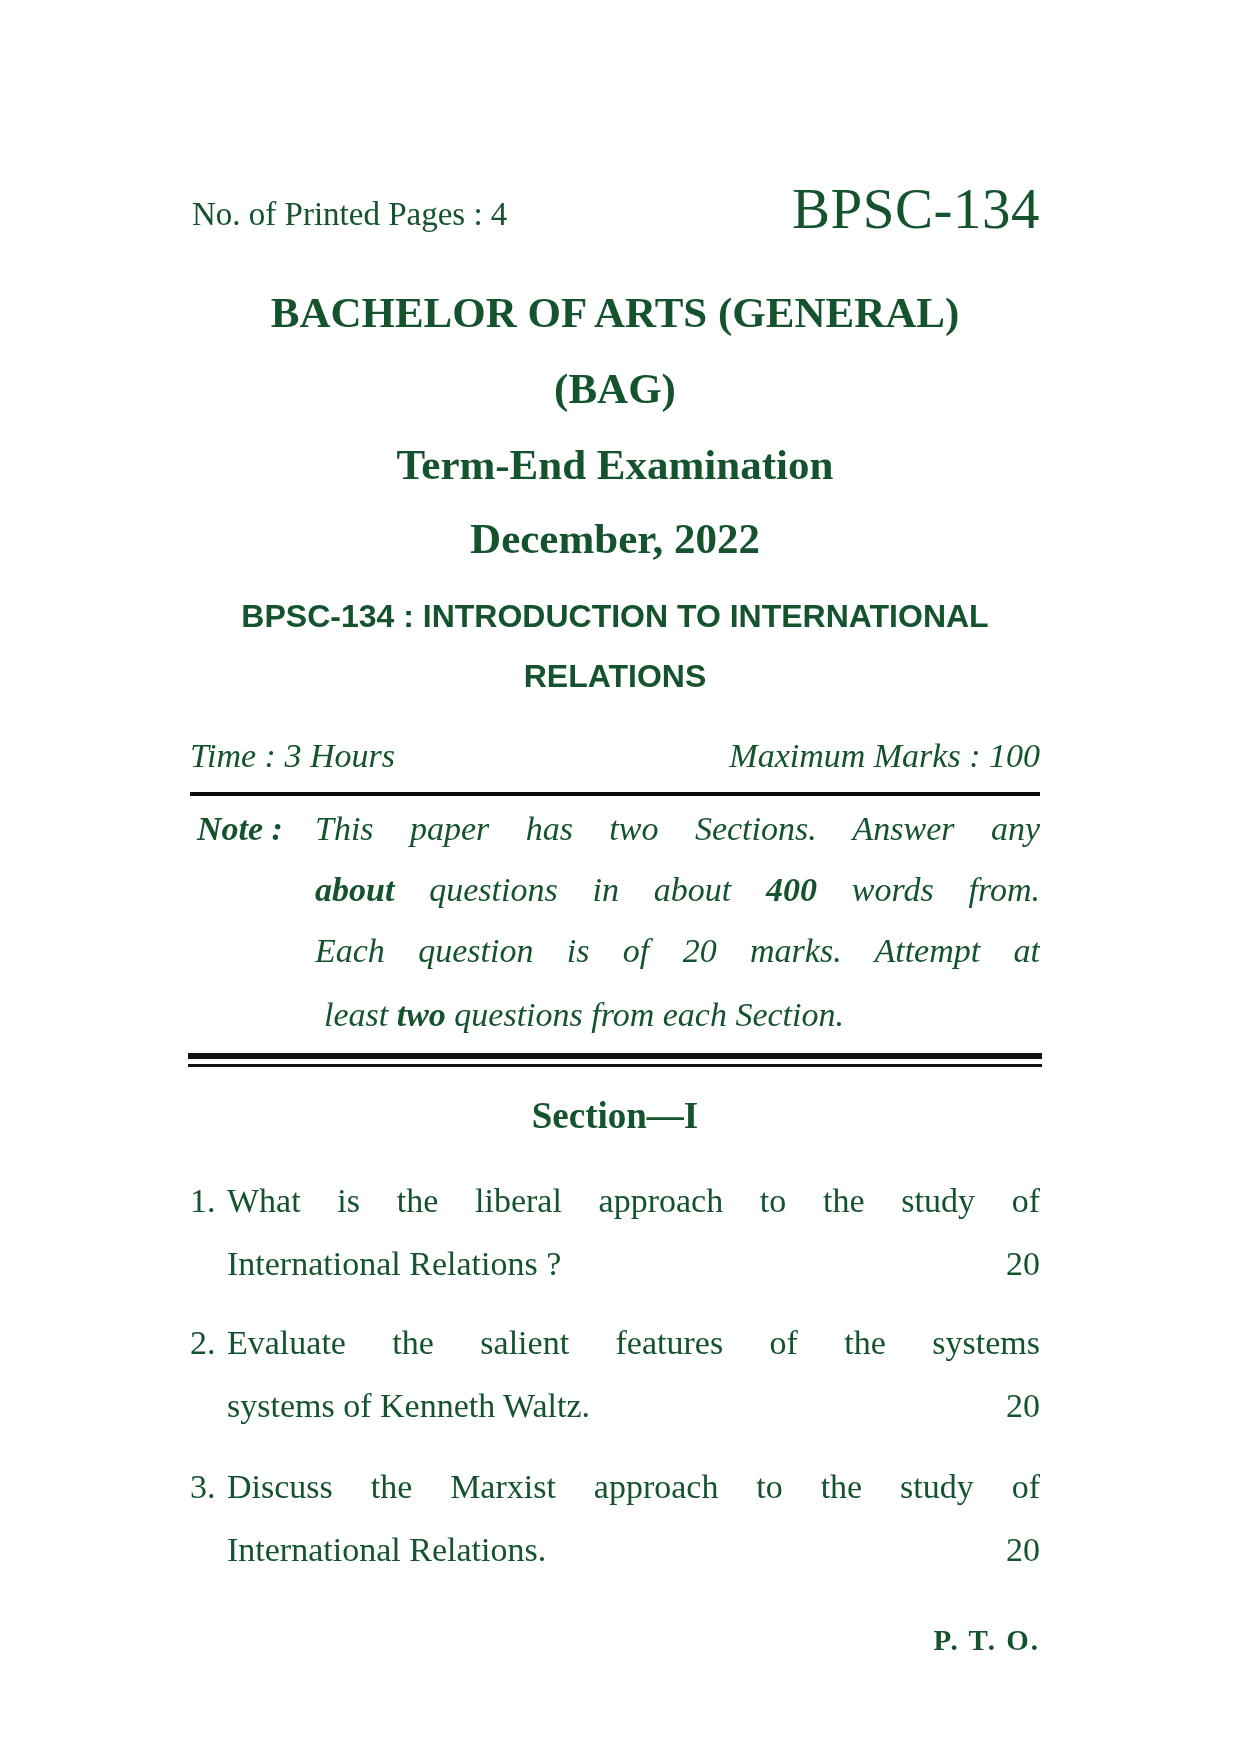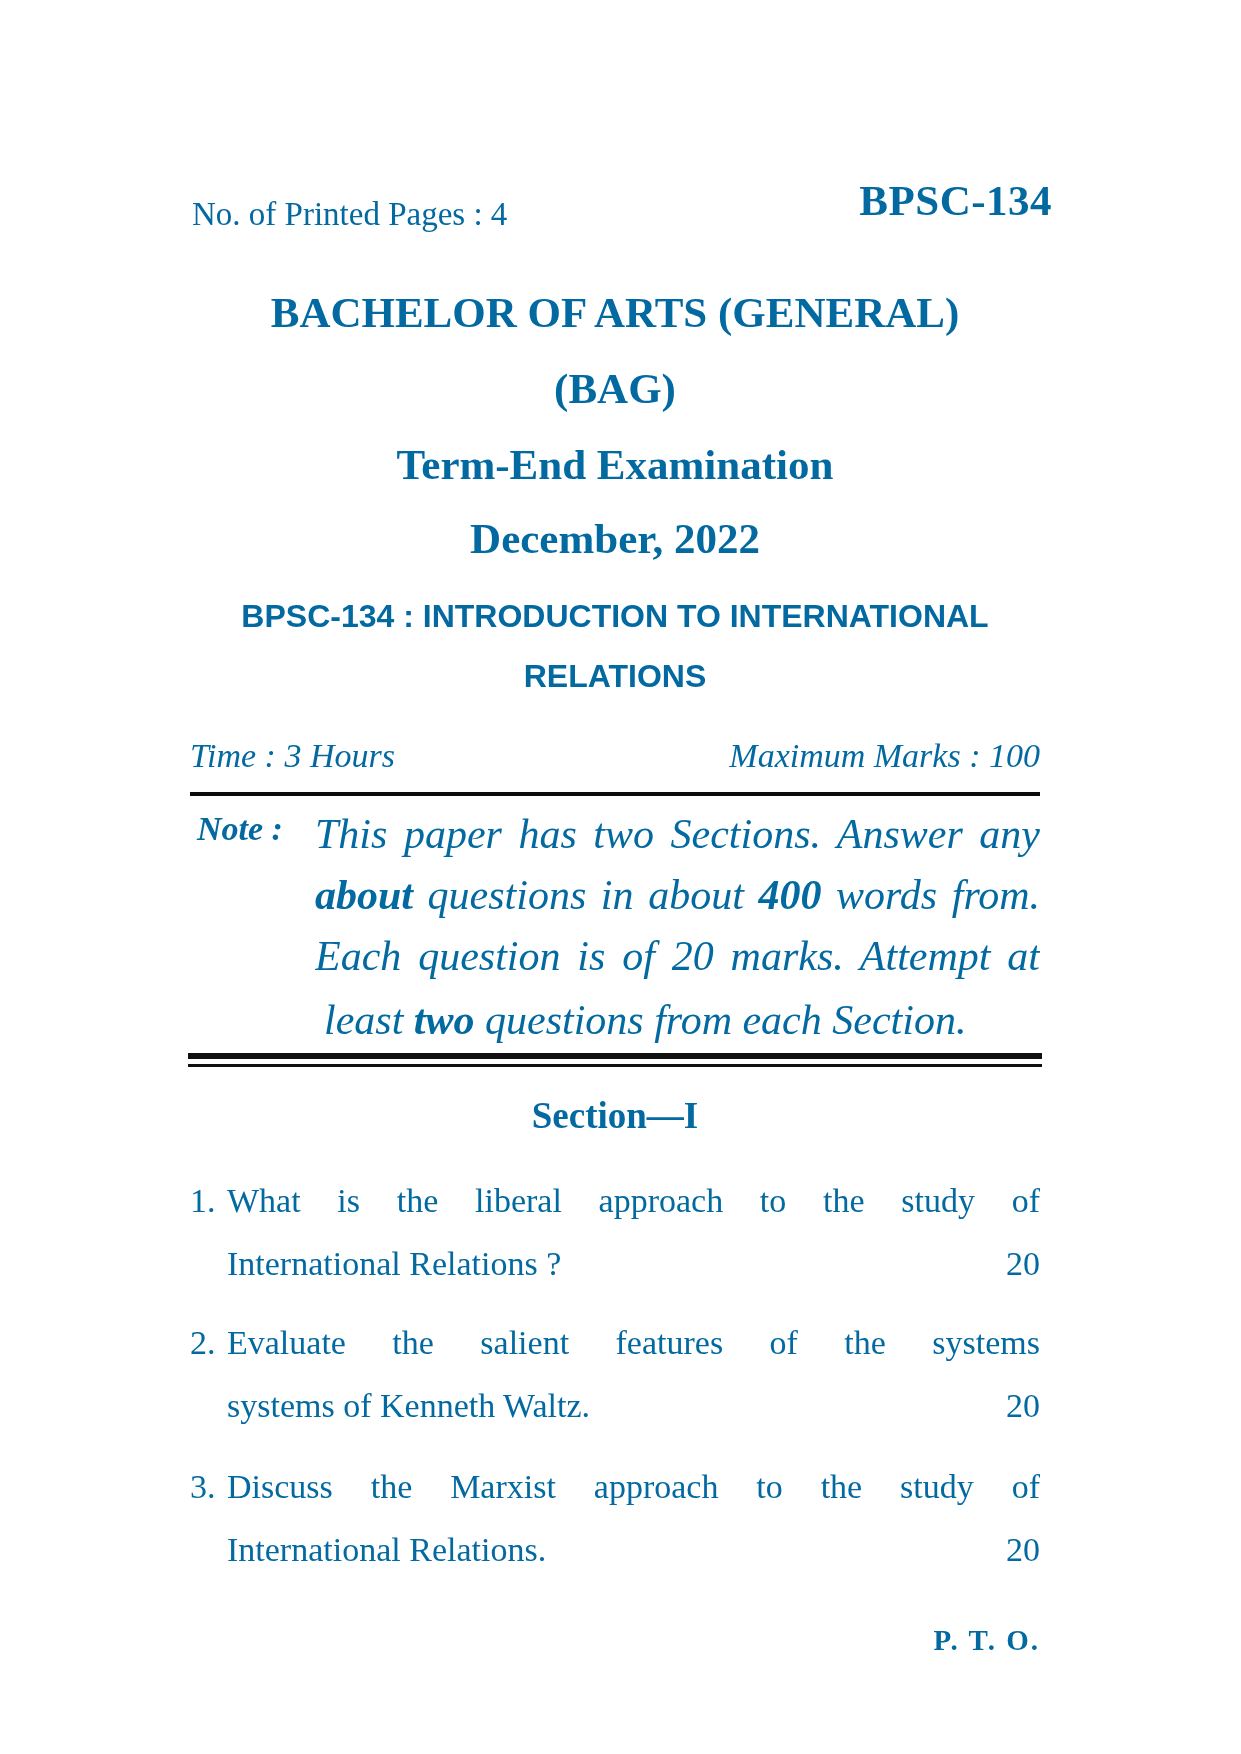--- a/index.html
+++ b/index.html
@@ -3,28 +3,28 @@
 <meta charset="utf-8">
 <style>
   html, body { margin: 0; padding: 0; background: #e8e8e8; }
   .page {
     position: relative;
     width: 1241px;
     height: 1754px;
     margin: 0 auto;
     background: #ffffff;
     font-family: "Liberation Serif", serif;
-    color: #0369a1;
+    color: #14532d;
     overflow: hidden;
   }
   .abs { position: absolute; }
 
   
   .pages-note { left: 192px; top: 196px; font-size: 33px; white-space: nowrap; }
-  .paper-code { right: 189px; top: 176px; font-size: 43px; font-weight: bold; letter-spacing: 0.5px; white-space: nowrap; }
+  .paper-code { right: 201px; top: 176px; font-size: 57px; font-weight: normal; letter-spacing: 0.5px; white-space: nowrap; }
 
   
   .col-center { left: 190px; width: 850px; text-align: center; white-space: nowrap; }
   .title-line { font-size: 43px; font-weight: bold; }
   .t1 { top: 288px; }
   .t2 { top: 364px; }
   .t3 { top: 440px; }
   .t4 { top: 514px; }
   .course-line { font-family: "Liberation Sans", sans-serif; font-weight: bold; font-size: 32px; }
   .c1 { top: 598px; }
@@ -34,21 +34,21 @@
   .meta-row {
     left: 190px; width: 850px; top: 737px;
     display: flex; justify-content: space-between;
     font-size: 34px; font-style: italic; white-space: nowrap;
   }
 
   .rule-single { left: 190px; width: 850px; top: 792px; border-top: 4px solid #0c0c0c; height: 0; }
 
   
   .note-label { left: 197px; top: 810px; font-size: 34px; font-weight: bold; font-style: italic; white-space: nowrap; }
-  .note-line { left: 315px; width: 725px; font-size: 42px; font-style: italic; height: 56px; overflow: hidden; }
+  .note-line { left: 315px; width: 725px; font-size: 34px; font-style: italic; height: 56px; overflow: hidden; }
   .n0 { top: 810px; }
   .n1 { top: 871px; }
   .n2 { top: 932px; }
   .n3 { top: 996px; margin-left: 9px; }
 
   .justify-line { text-align: justify; text-align-last: justify; }
   .justify-line::after { content: ""; display: inline-block; width: 100%; line-height: 0; }
 
   .rule-double {
     left: 188px; width: 854px; top: 1053px; height: 5px;

